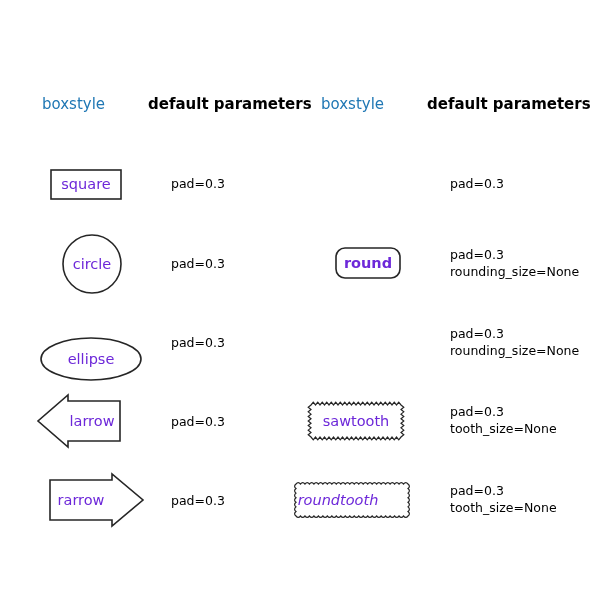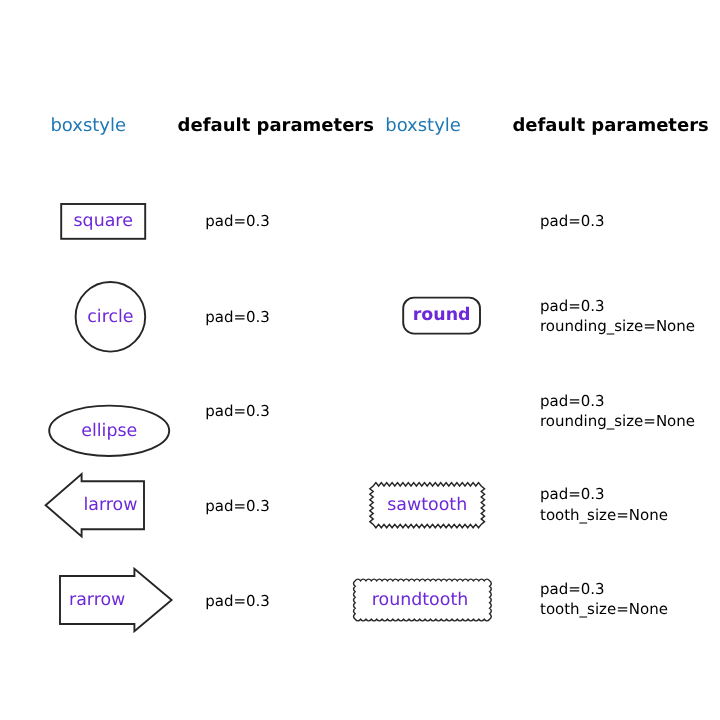--- a/index.html
+++ b/index.html
@@ -118,18 +118,18 @@
     </svg>
     <div class="lbl" style="left:51px; top:22px;">sawtooth</div>
   </div>
   <div class="param" style="left:427px; top:404px;">pad=0.3
 tooth_size=None</div>
 
   <div class="shape-cell" style="left:290px; top:478px;">
     <svg width="124" height="44" viewBox="0 0 124 44">
       <path id="roundtooth-path" fill="none" stroke="#262626" stroke-width="1.2" d="M 6 6 Q 8.24 3.21 10.48 6 Q 12.72 3.21 14.96 6 Q 17.200000000000003 3.21 19.44 6 Q 21.68 3.21 23.92 6 Q 26.160000000000004 3.21 28.400000000000002 6 Q 30.64 3.21 32.88 6 Q 35.120000000000005 3.21 37.36 6 Q 39.6 3.21 41.84 6 Q 44.080000000000005 3.21 46.32000000000001 6 Q 48.56 3.21 50.800000000000004 6 Q 53.040000000000006 3.21 55.28 6 Q 57.52 3.21 59.760000000000005 6 Q 62.00000000000001 3.21 64.24000000000001 6 Q 66.48 3.21 68.72 6 Q 70.96000000000001 3.21 73.2 6 Q 75.44000000000001 3.21 77.68 6 Q 79.92 3.21 82.16000000000001 6 Q 84.4 3.21 86.64000000000001 6 Q 88.88000000000001 3.21 91.12 6 Q 93.36000000000001 3.21 95.60000000000001 6 Q 97.84 3.21 100.08000000000001 6 Q 102.32000000000001 3.21 104.56 6 Q 106.80000000000001 3.21 109.04 6 Q 111.28000000000002 3.21 113.52000000000001 6 Q 115.76 3.21 118.00000000000001 6 Q 120.79 8.285714285714285 118 10.571428571428571 Q 120.79 12.857142857142858 118 15.142857142857142 Q 120.79 17.428571428571427 118 19.714285714285715 Q 120.79 22 118 24.285714285714285 Q 120.79 26.57142857142857 118 28.857142857142854 Q 120.79 31.142857142857142 118 33.42857142857143 Q 120.79 35.71428571428571 118 38 Q 115.76 40.79 113.52 38 Q 111.28 40.79 109.03999999999999 38 Q 106.8 40.79 104.56 38 Q 102.32 40.79 100.08 38 Q 97.84 40.79 95.6 38 Q 93.36 40.79 91.12 38 Q 88.88 40.79 86.64 38 Q 84.4 40.79 82.16 38 Q 79.91999999999999 40.79 77.67999999999999 38 Q 75.44 40.79 73.19999999999999 38 Q 70.96 40.79 68.72 38 Q 66.47999999999999 40.79 64.24 38 Q 61.99999999999999 40.79 59.75999999999999 38 Q 57.519999999999996 40.79 55.279999999999994 38 Q 53.03999999999999 40.79 50.8 38 Q 48.55999999999999 40.79 46.31999999999999 38 Q 44.08 40.79 41.83999999999999 38 Q 39.599999999999994 40.79 37.359999999999985 38 Q 35.11999999999999 40.79 32.879999999999995 38 Q 30.639999999999986 40.79 28.39999999999999 38 Q 26.159999999999997 40.79 23.919999999999987 38 Q 21.679999999999993 40.79 19.439999999999998 38 Q 17.19999999999999 40.79 14.959999999999994 38 Q 12.719999999999985 40.79 10.47999999999999 38 Q 8.239999999999995 40.79 5.999999999999986 38 Q 3.21 35.714285714285715 6 33.42857142857143 Q 3.21 31.142857142857142 6 28.857142857142858 Q 3.21 26.571428571428573 6 24.285714285714285 Q 3.21 22 6 19.714285714285715 Q 3.21 17.42857142857143 6 15.142857142857146 Q 3.21 12.857142857142858 6 10.571428571428573 Q 3.21 8.285714285714288 6 6 Z"></path>
     </svg>
-    <div class="lbl" style="left:60px; top:22px;">roundtooth</div>
+    <div class="lbl" style="left:48px; top:22px;font-style:italic;">roundtooth</div>
   </div>
   <div class="param" style="left:427px; top:483px;">pad=0.3
 tooth_size=None</div>
 
 </div>
 
 </body></html>

